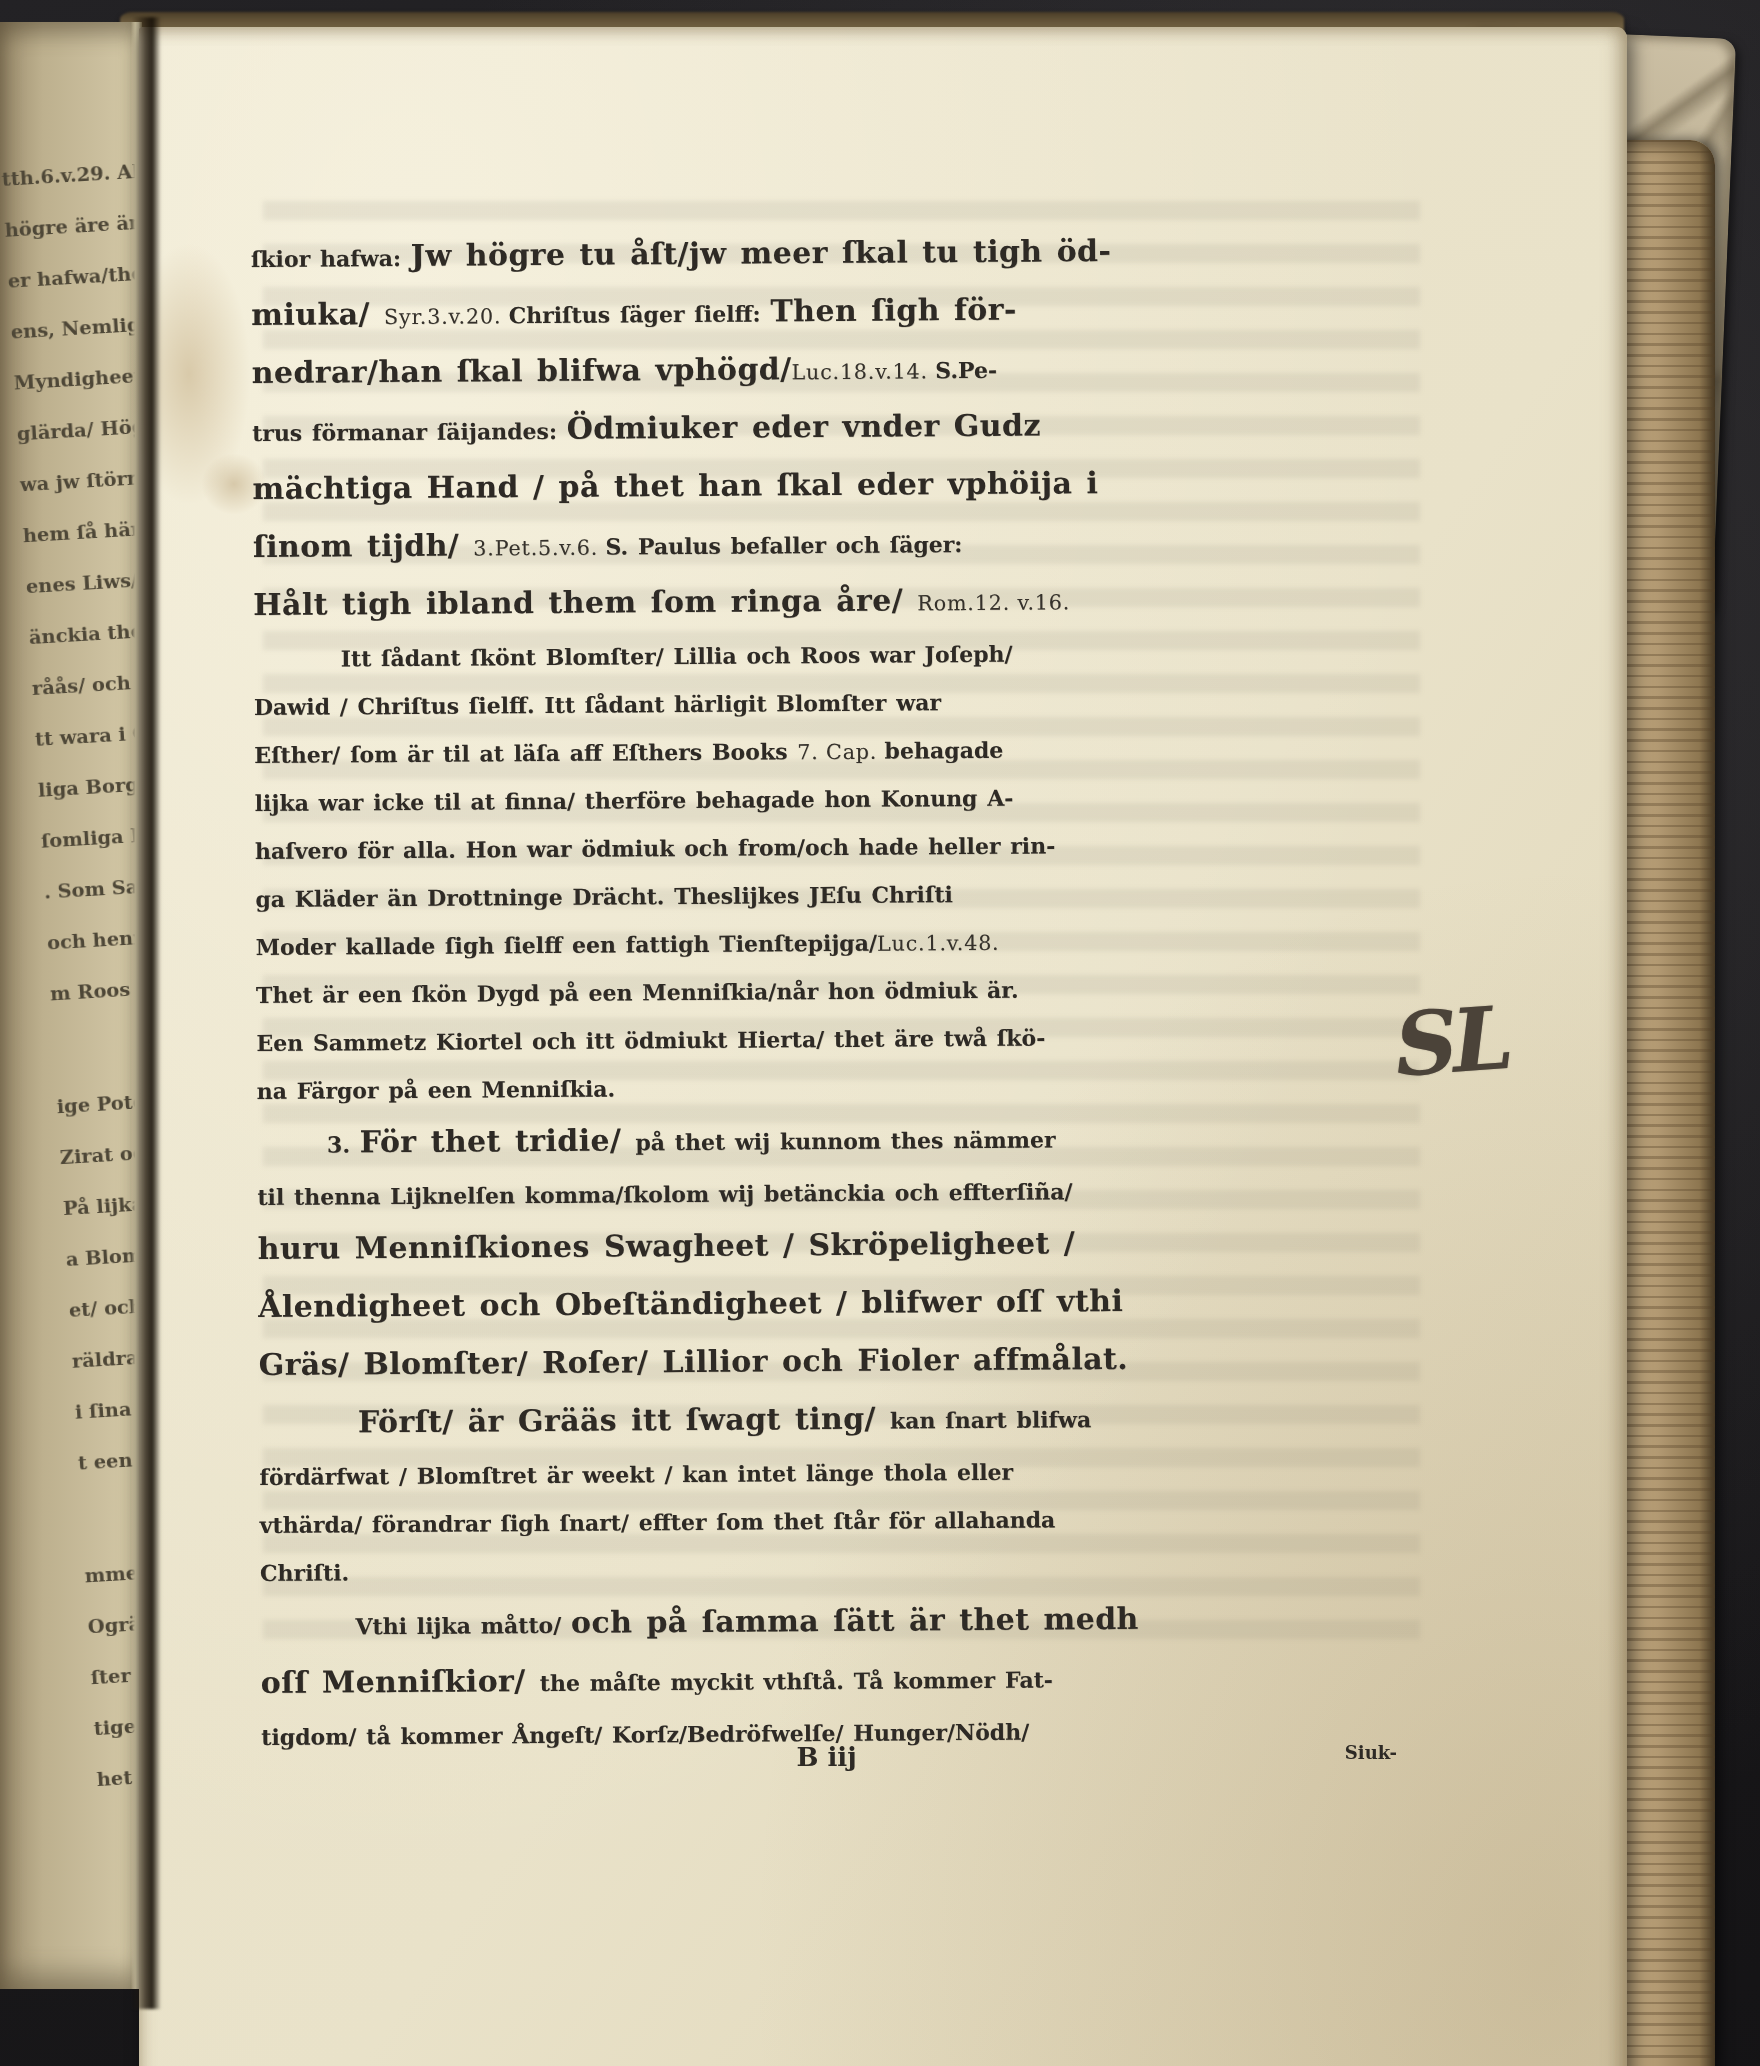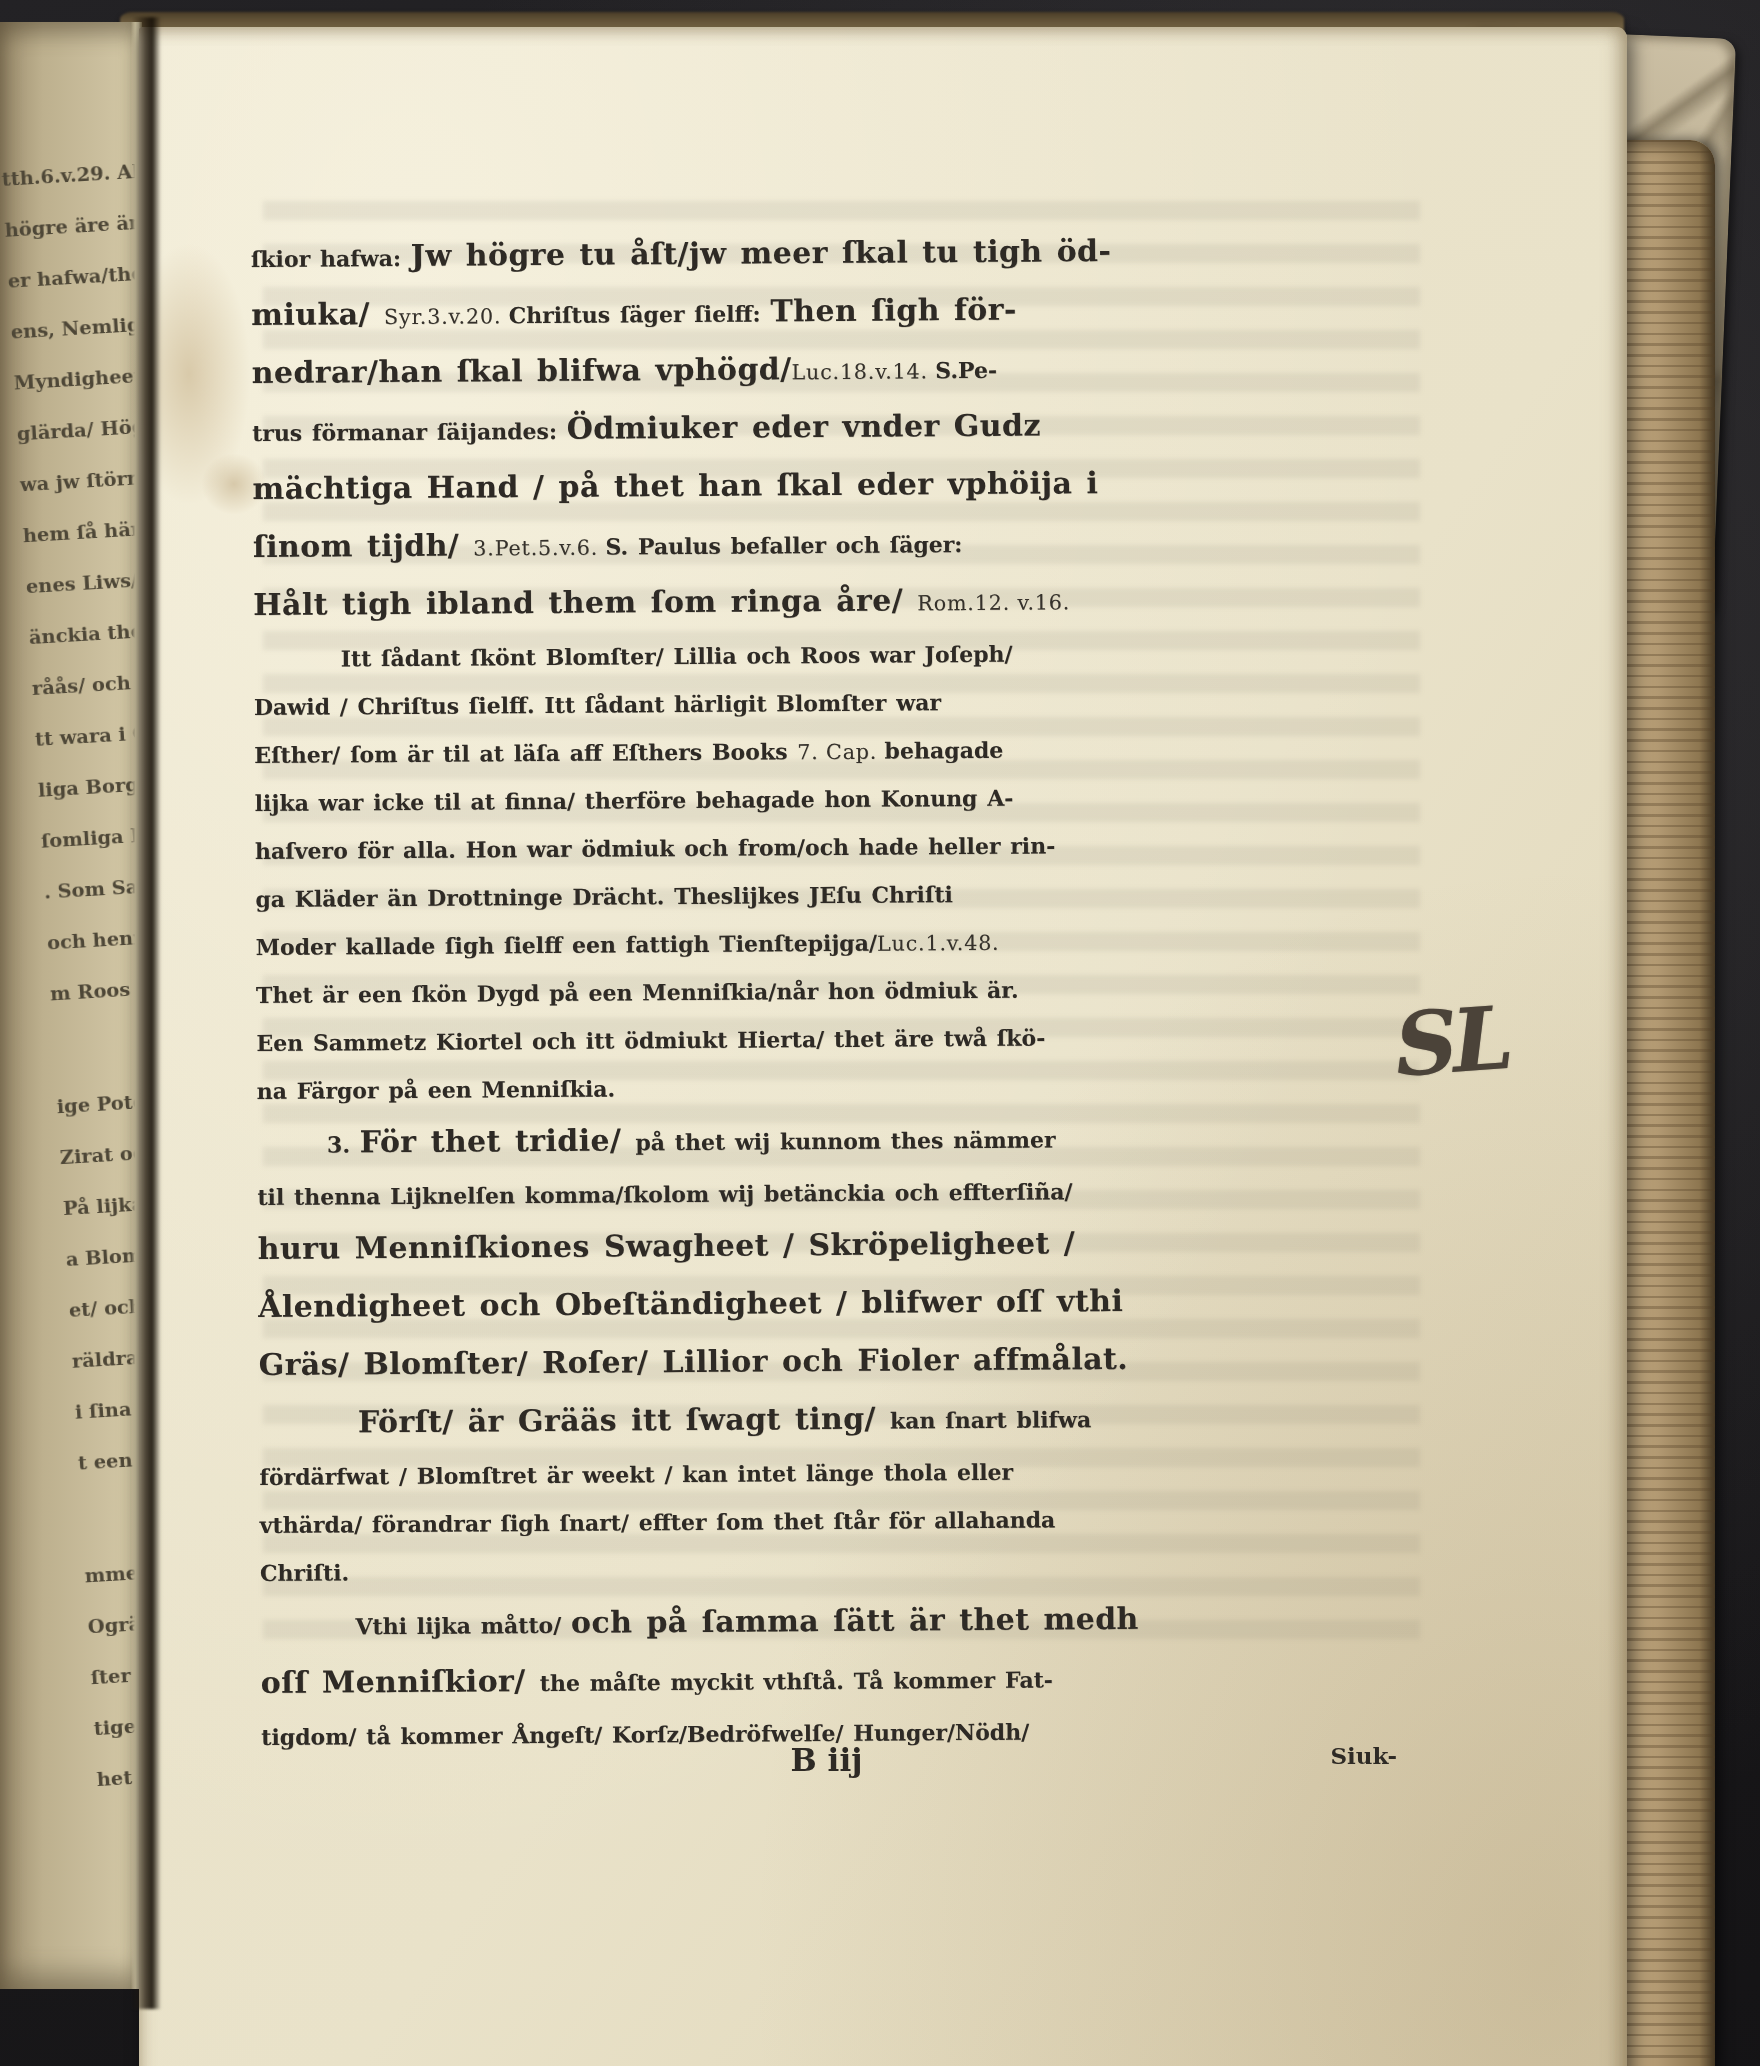--- a/index.html
+++ b/index.html
@@ -110,22 +110,22 @@
   .tl-large{line-height:50px;}
   .tl-small{line-height:42px;}
   .seg-large{font-size:30px;font-weight:700;letter-spacing:0.4px;word-spacing:3.3px;}
   .seg-small{font-size:22px;font-weight:700;word-spacing:2.1px;}
   .seg-roman{font-size:20.7px;font-weight:400;letter-spacing:0.8px;color:#35312b;}
   .sig-row{
     position:absolute;left:117px;top:1715px;width:1141px;height:50px;
     color:#2e2a25;
   }
   .sig{position:absolute;left:50%;transform:translateX(-50%);
-       font-size:31px;font-weight:700;}
-  .catch{position:absolute;right:0;font-size:23px;font-weight:700;}
+       font-size:26px;font-weight:700;}
+  .catch{position:absolute;right:0;font-size:18px;font-weight:700;}
   .sl{
     position:absolute;left:1256px;top:963px;
     font-size:87px;font-style:italic;font-weight:700;color:#4b4339;
     transform:rotate(-4deg);letter-spacing:-5.8px;
     text-shadow:0 0 1.2px rgba(75,67,57,.5);
   }
 </style>
 </head>
 <body>
 

